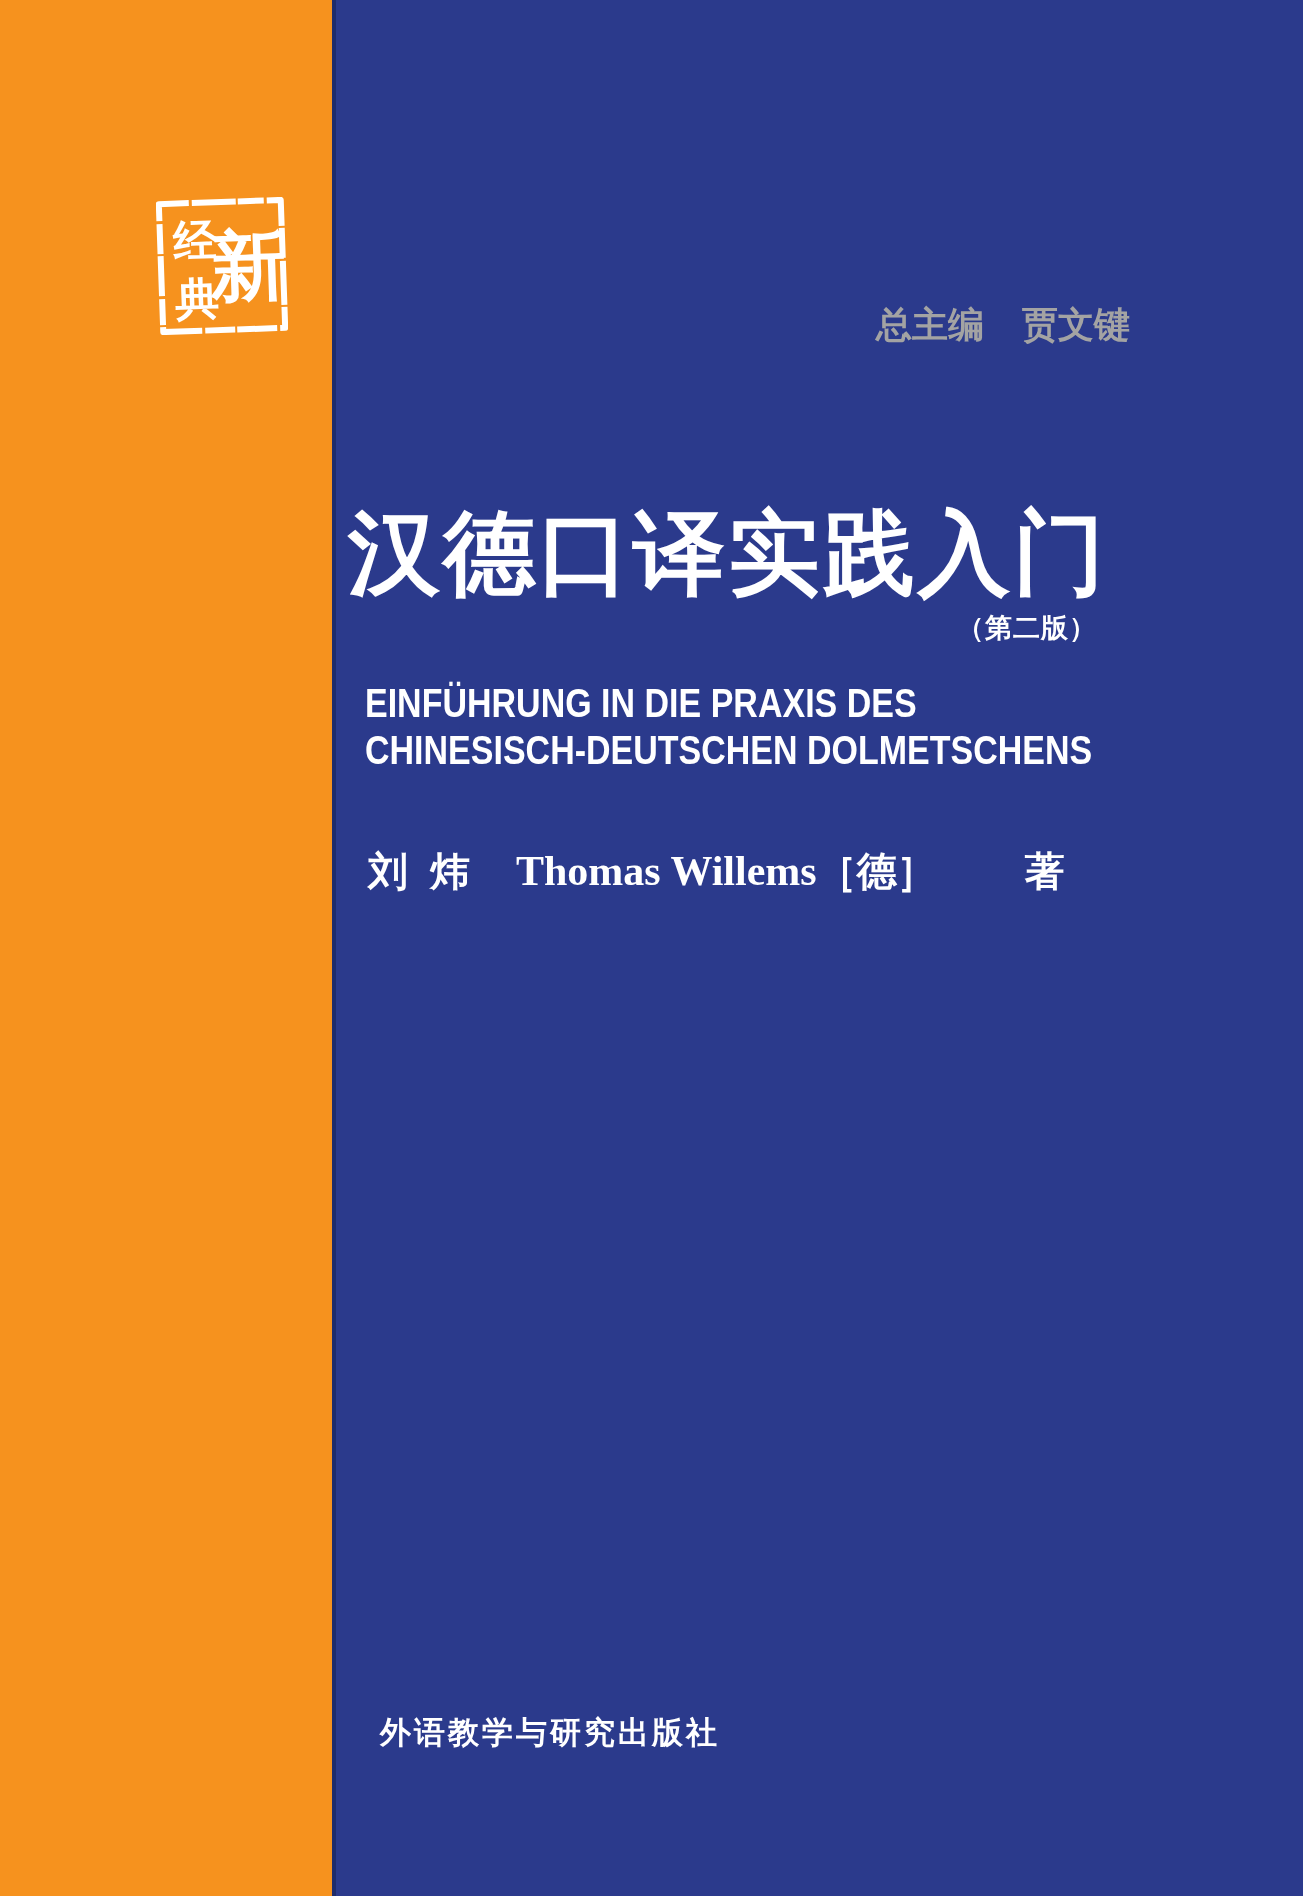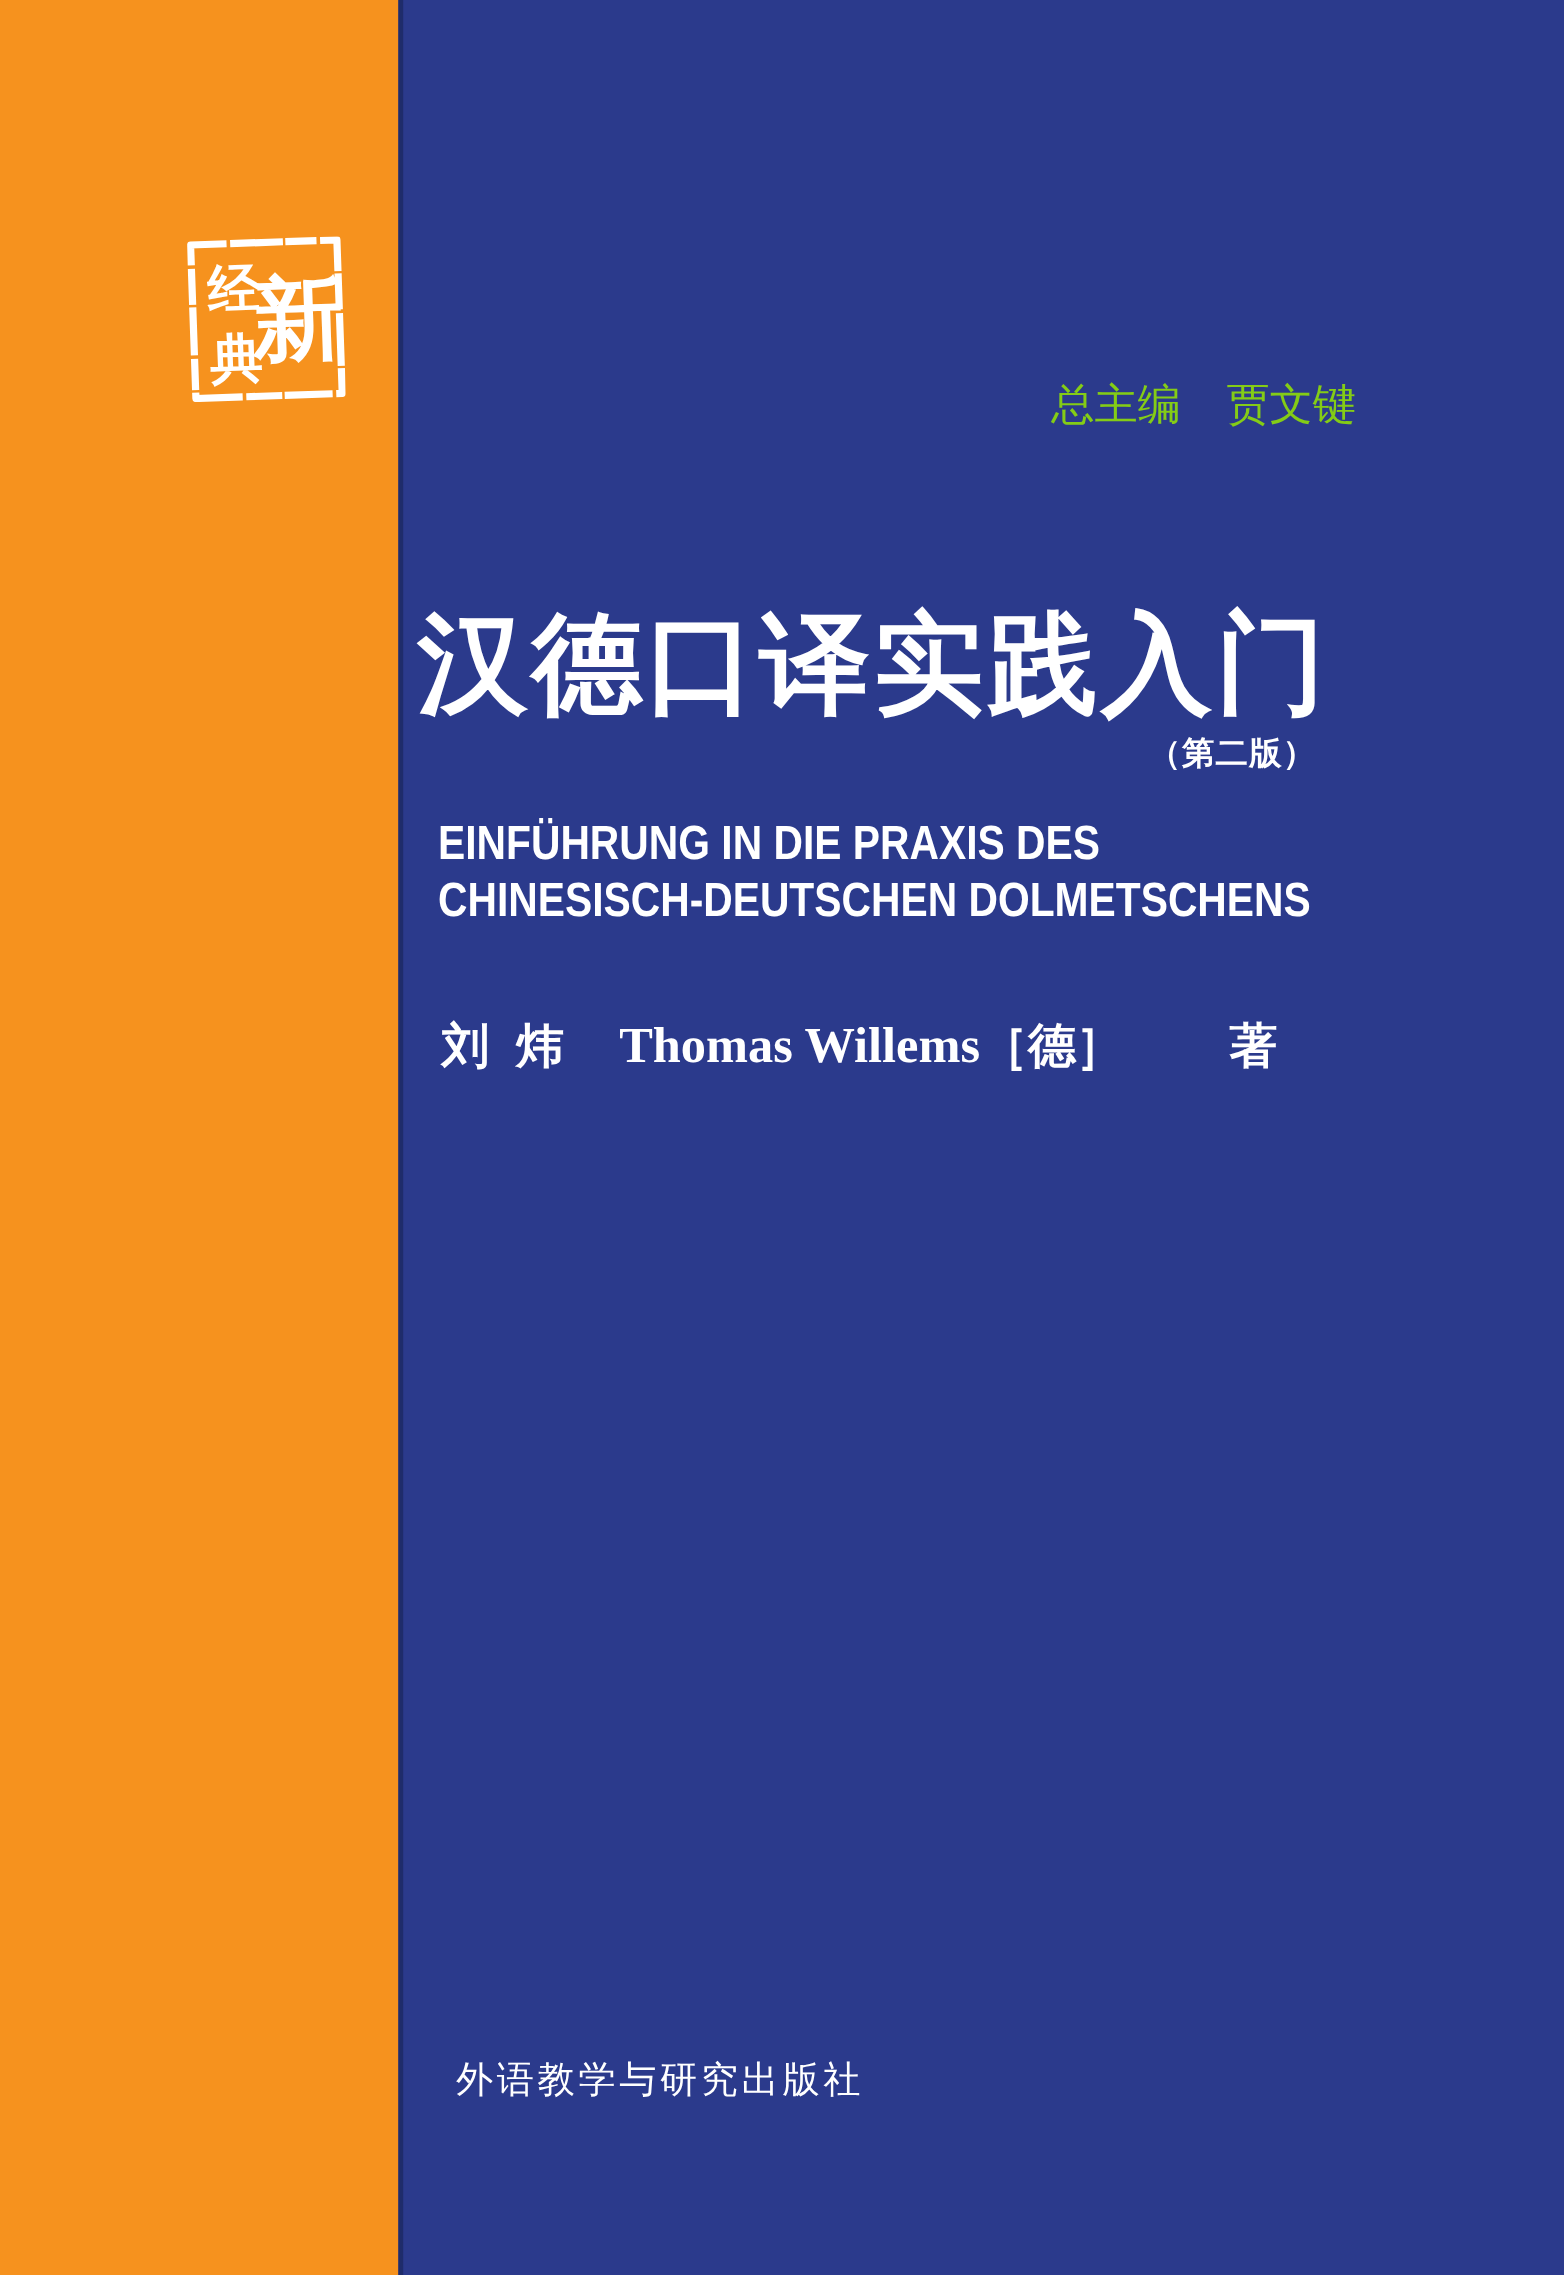--- a/index.html
+++ b/index.html
@@ -33,23 +33,22 @@
     font-family:"Liberation Serif", serif;
     font-weight:bold;
   }
   .series-title{
     position:absolute;left:366px;top:196px;
     color:#fff;font-size:42px;font-weight:bold;
     letter-spacing:1px;white-space:nowrap;
   }
   .editor-line{
     position:absolute;right:173px;top:301px;
-    color:#84cc16;font-size:36px;font-weight:normal;
+    color:#a3a3a3;font-size:36px;font-weight:bold;
     white-space:nowrap;
-    margin-top:12px;
   }
   .editor-line .gap{display:inline-block;width:38px;}
   .main-title{
     position:absolute;left:348px;top:492px;
     color:#fff;font-size:92px;font-weight:bold;
     letter-spacing:3px;white-space:nowrap;font-family:Liberation Mono, monospace;
   }
   .edition{
     position:absolute;right:206px;top:610px;
     color:#fff;font-size:27px;font-weight:bold;
@@ -67,21 +66,21 @@
     color:#fff;font-size:42px;
     font-family:"Liberation Serif", serif;font-weight:bold;
     white-space:nowrap;display:flex;align-items:baseline;
   }
   .authors .cn{font-size:40px;}
   .authors .sp-s{display:inline-block;width:22px;}
   .authors .sp-m{display:inline-block;width:46px;}
   .authors .sp-l{display:inline-block;width:88px;}
   .publisher{
     position:absolute;left:380px;top:1712px;
-    color:#fff;font-size:31px;font-weight:normal;
+    color:#fff;font-size:31px;font-weight:bold;
     letter-spacing:3px;white-space:nowrap;
   }
 </style>
 </head>
 <body>
 
 <div class="cover">
 
   <div class="orange-band"></div>
   <div class="band-edge"></div>

